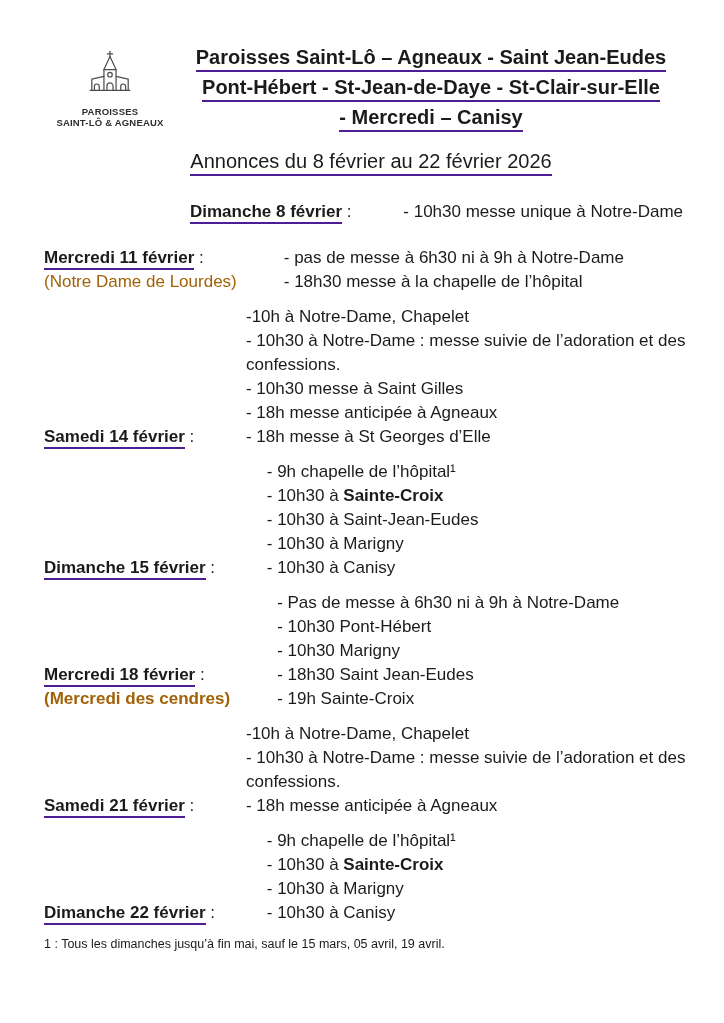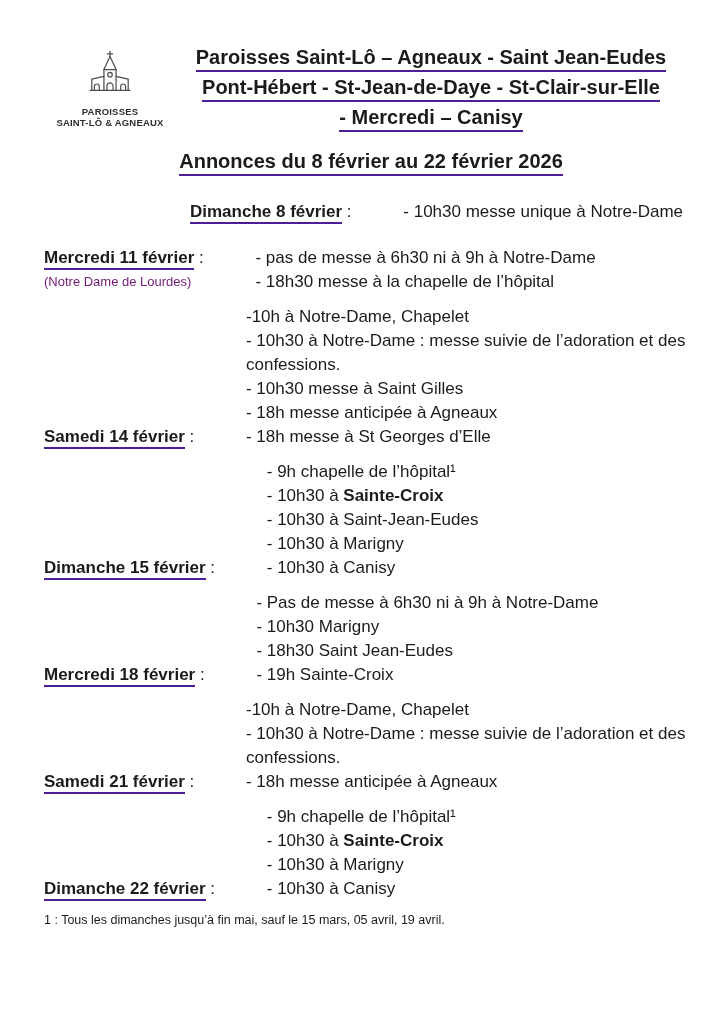--- a/index.html
+++ b/index.html
@@ -50,21 +50,21 @@
   }
   .u {
     display: inline-block;
     border-bottom: 2px solid #4c1d95;
     padding-bottom: 0px;
     line-height: 1.18;
   }
   .subtitle {
     margin-top: 15px;
     text-align: center;
-    font-weight: bold;
+    font-weight: normal;
     font-size: 20px;
     line-height: 28px;
   }
 
   
   .sections { margin-top: 24px; }
   .section {
     display: flex;
     align-items: flex-end;
     margin-bottom: 11px;
@@ -76,24 +76,24 @@
   }
   .section-head { flex: none; }
   .heading {
     font-size: 17px;
     line-height: 24px;
     font-weight: bold;
     white-space: nowrap;
   }
   .heading .sep { font-weight: normal; white-space: pre; }
   .subheading {
-    font-size: 13px;
+    font-size: 17px;
     line-height: 24px;
     font-weight: normal;
-    color: #701a75;
+    color: #a16207;
   }
   .subheading.bold { font-weight: bold; }
   .lines {
     flex: 1;
     min-width: 0;
     padding-left: 3px;
     font-size: 17px;
     line-height: 24px;
   }
   .line { }
@@ -206,23 +206,25 @@
           <div class="line"><span class="seg">- 10h30 à Marigny</span></div>
           <div class="line"><span class="seg">- 10h30 à Canisy</span></div>
         </div>
   </div>
 
   <div class="section">
     <div class="section-head">
       <div class="heading">
         <span class="u hd">Mercredi 18 février</span><span class="sep"> : </span>
       </div>
+      <div class="subheading bold">(Mercredi des cendres)</div>
     </div>
     <div class="lines">
           <div class="line"><span class="seg">- Pas de messe à 6h30 ni à 9h à Notre-Dame</span></div>
+          <div class="line"><span class="seg">- 10h30 Pont-Hébert</span></div>
           <div class="line"><span class="seg">- 10h30 Marigny</span></div>
           <div class="line"><span class="seg">- 18h30 Saint Jean-Eudes</span></div>
           <div class="line"><span class="seg">- 19h Sainte-Croix</span></div>
         </div>
   </div>
 
   <div class="section">
     <div class="section-head">
       <div class="heading">
         <span class="u hd">Samedi 21 février</span><span class="sep"> : </span>

